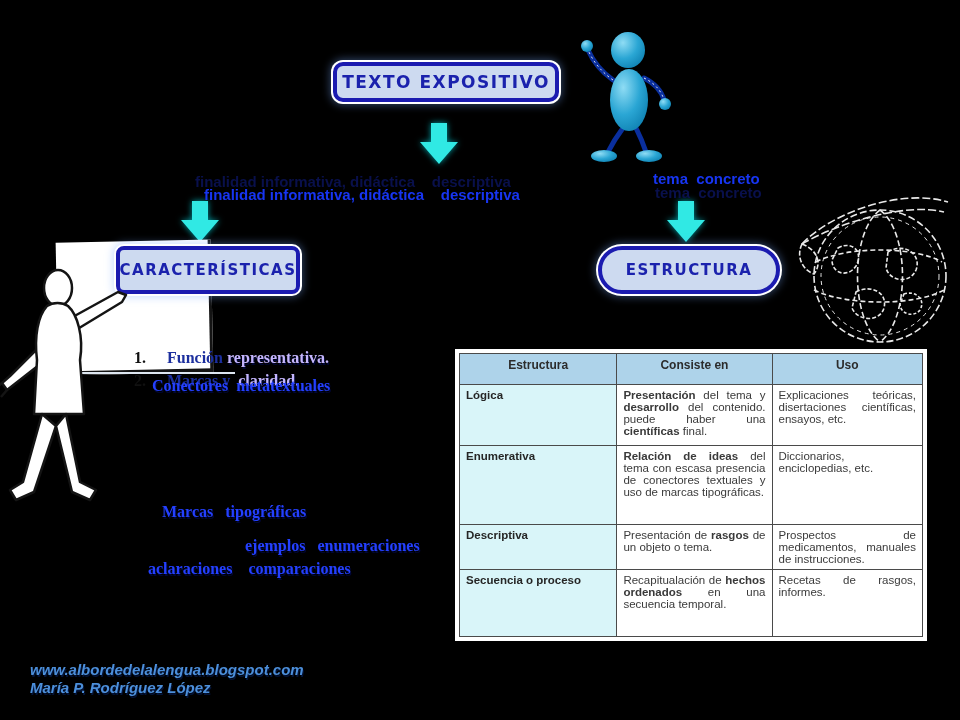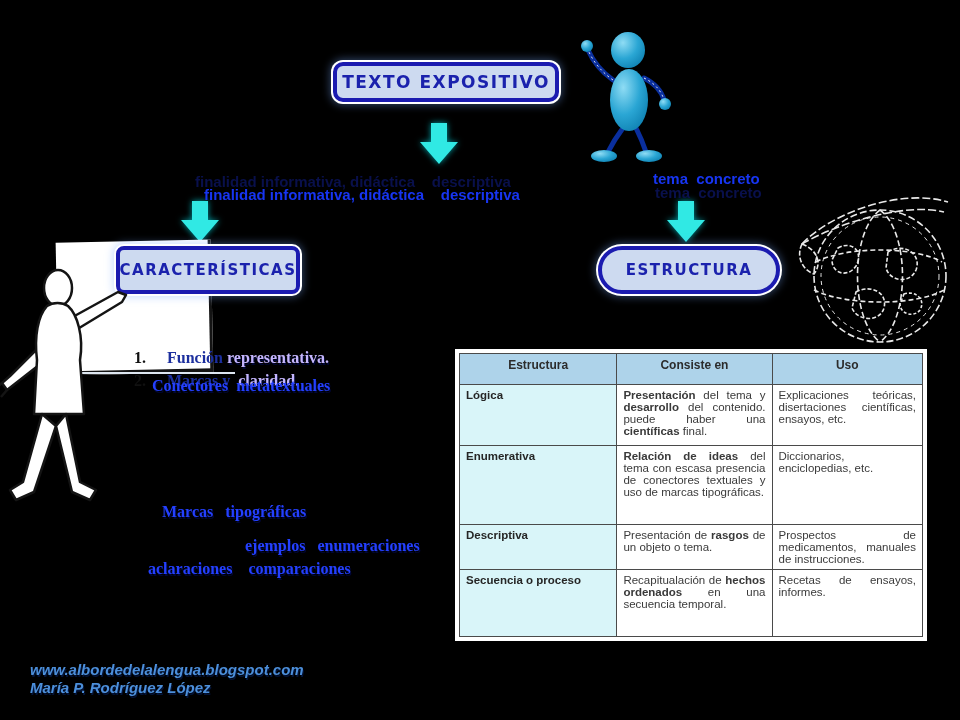--- a/index.html
+++ b/index.html
@@ -135,21 +135,21 @@
           <td class="c3">Diccionarios, enciclopedias, etc.</td>
         </tr>
         <tr class="r3">
           <td class="c1">Descriptiva</td>
           <td class="c2">Presentación de <b>rasgos</b> de un objeto o tema.</td>
           <td class="c3">Prospectos de medicamentos, manuales de instrucciones.</td>
         </tr>
         <tr class="r4">
           <td class="c1">Secuencia o proceso</td>
           <td class="c2">Recapitualación de <b>hechos ordenados</b> en una secuencia temporal.</td>
-          <td class="c3">Recetas de ensayos, informes.</td>
+          <td class="c3">Recetas de rasgos, informes.</td>
         </tr>
       </tbody>
     </table>
   </div>
 
   <svg id="person-blue" viewBox="0 0 120 140">
     <defs>
       <radialGradient id="bgrad" cx="35%" cy="30%" r="80%">
         <stop offset="0%" stop-color="#8fdcf4"></stop>
         <stop offset="55%" stop-color="#2aa6d4"></stop>

